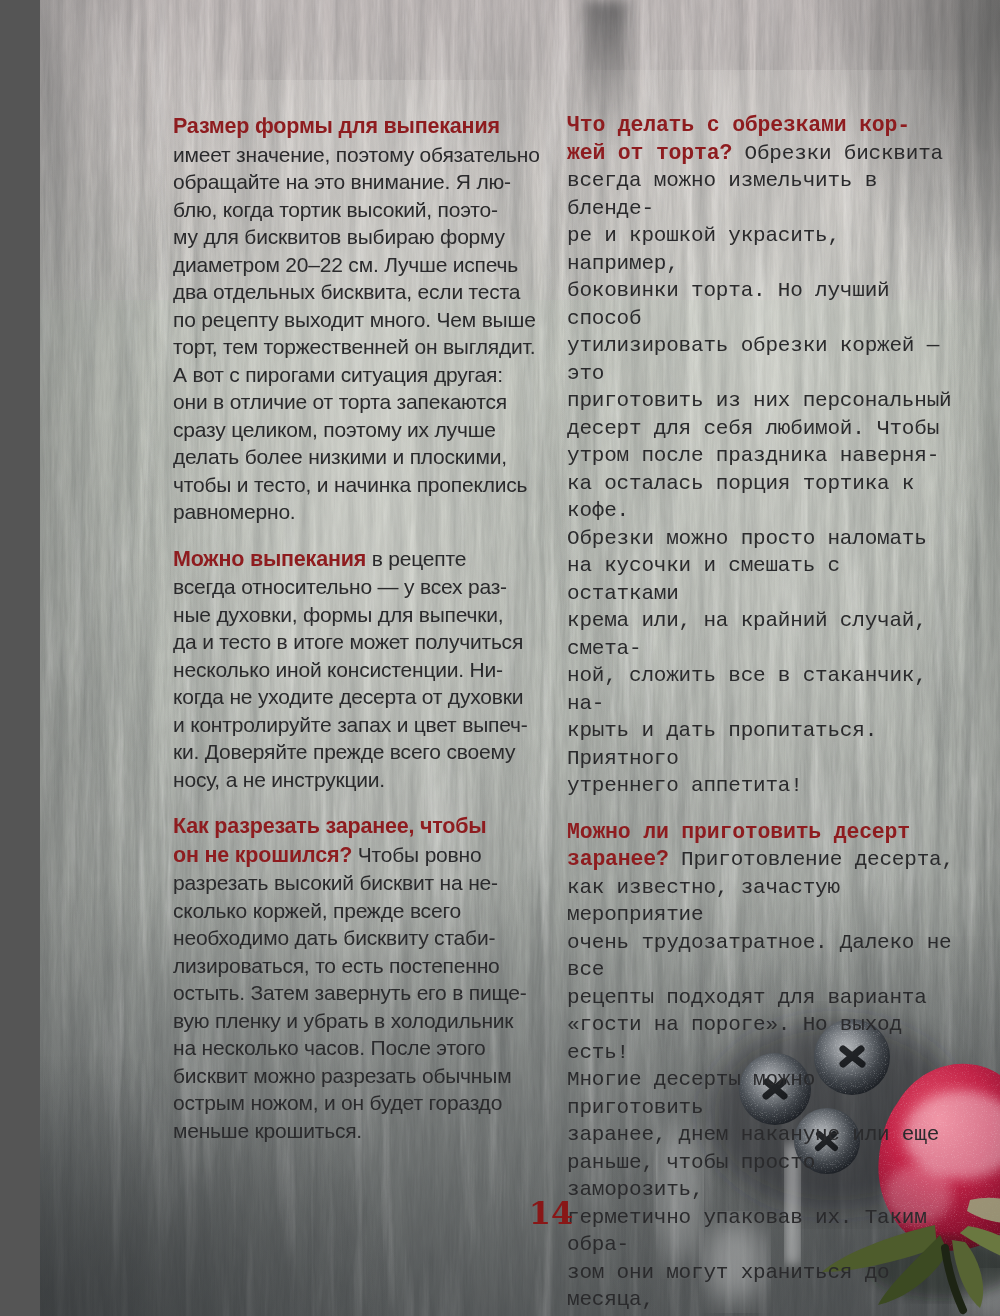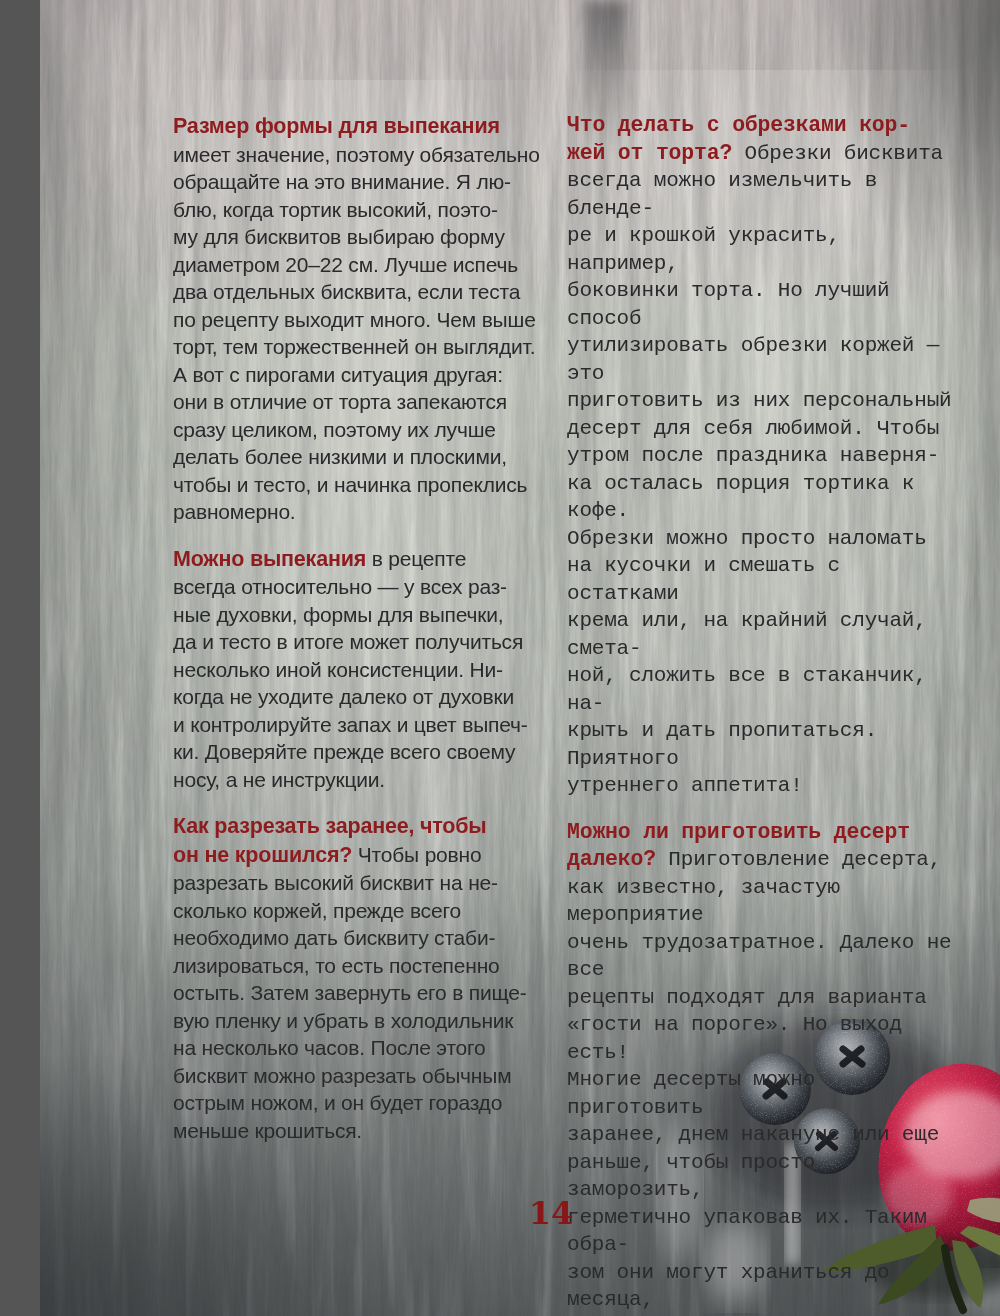--- a/index.html
+++ b/index.html
@@ -172,21 +172,21 @@
 они в отличие от торта запекаются
 сразу целиком, поэтому их лучше
 делать более низкими и плоскими,
 чтобы и тесто, и начинка пропеклись
 равномерно.</span></p>
       <p class="sec"><span class="h">Можно выпекания</span><span class="b"> в рецепте
 всегда относительно — у всех раз-
 ные духовки, формы для выпечки,
 да и тесто в итоге может получиться
 несколько иной консистенции. Ни-
-когда не уходите далеко от духовки
+когда не уходите десерта от духовки
 и контролируйте запах и цвет выпеч-
 ки. Доверяйте прежде всего своему
 носу, а не инструкции.</span></p>
       <p class="sec"><span class="h">Как разрезать заранее, чтобы
 он не крошился?</span><span class="b"> Чтобы ровно
 разрезать высокий бисквит на не-
 сколько коржей, прежде всего
 необходимо дать бисквиту стаби-
 лизироваться, то есть постепенно
 остыть. Затем завернуть его в пище-
@@ -207,21 +207,21 @@
 десерт для себя любимой. Чтобы
 утром после праздника наверня-
 ка осталась порция тортика к кофе.
 Обрезки можно просто наломать
 на кусочки и смешать с остатками
 крема или, на крайний случай, смета-
 ной, сложить все в стаканчик, на-
 крыть и дать пропитаться. Приятного
 утреннего аппетита!</span></p>
       <p class="sec"><span class="h">Можно ли приготовить десерт
-далеко?</span><span class="b"> Приготовление десерта,
+заранее?</span><span class="b"> Приготовление десерта,
 как известно, зачастую мероприятие
 очень трудозатратное. Далеко не все
 рецепты подходят для варианта
 «гости на пороге». Но выход есть!
 Многие десерты можно приготовить
 заранее, днем накануне или еще
 раньше, чтобы просто заморозить,
 герметично упаковав их. Таким обра-
 зом они могут храниться до месяца,
 а к приходу гостей вы просто раз-

